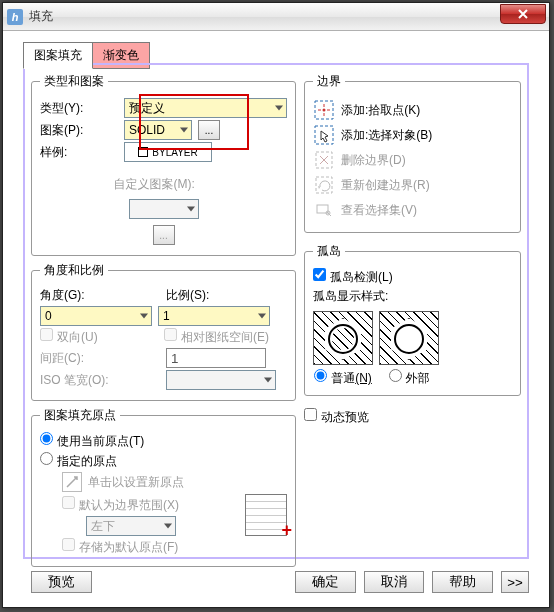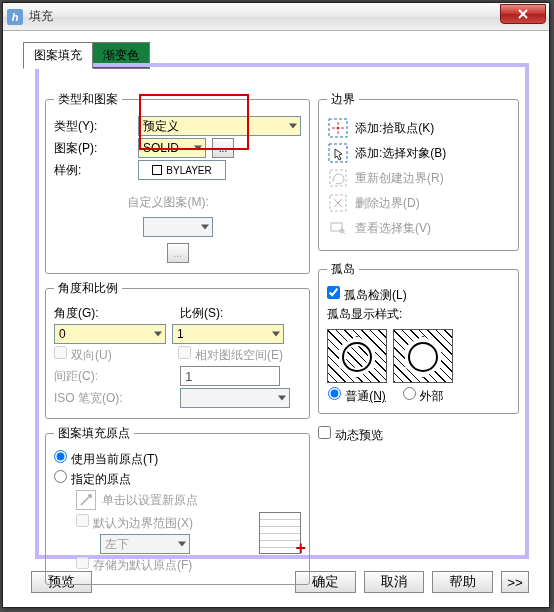--- a/index.html
+++ b/index.html
@@ -51,33 +51,32 @@
     position:absolute; left:8px; right:8px; top:34px; bottom:8px;
     background:#fff;
   }
   .tabs {
     position:absolute; left:12px; top:5px;
     display:flex;
   }
   .tab {
     padding:4px 10px;
     border:1px solid #7a7a7a;
-    background:#15803d;
+    background:#fca5a5;
     margin-right:-1px;
     cursor:pointer;
     position:relative;
   }
   .tab.active { background:#fff; border-bottom:1px solid #fff; z-index:3;}
   .page {
     position:absolute;
     left:12px; right:12px; top:26px; bottom:40px;
-    border:4px solid #c4b5fd;
-    padding:24px 6px;
+    border:2px solid #c4b5fd;
+    padding:8px 6px;
     z-index:2;
-    margin-left:12px;
   }
   .columns { display:flex; gap:8px; height:100%; }
   .col-left { width: 265px; display:flex; flex-direction:column; gap:6px; }
   .col-right { flex:1; display:flex; flex-direction:column; gap:10px; }
 
   fieldset {
     border:1px solid #999;
     border-radius:3px;
     padding:6px 8px 8px 8px;
     margin:0;
@@ -291,34 +290,34 @@
                     <rect x="1" y="1" width="18" height="18" fill="none" stroke="#2b6cb0" stroke-dasharray="3 2"></rect>
                     <path d="M7 6l7 5-3 1 2 4-2 1-2-4-2 2z" fill="#fff" stroke="#333"></path>
                   </svg>
                 </span>
               <span>添加:选择对象(B)</span>
             </div>
             <div class="option-btn disabled">
               <span class="ico">
                   <svg width="20" height="20" viewBox="0 0 20 20">
                     <rect x="2" y="2" width="16" height="16" fill="none" stroke="#bbb" stroke-dasharray="3 2"></rect>
+                    <path d="M6 6l8 8M14 6l-8 8" stroke="#caa"></path>
+                  </svg>
+                </span>
+              <span>删除边界(D)</span>
+            </div>
+            <div class="option-btn disabled">
+              <span class="ico">
+                  <svg width="20" height="20" viewBox="0 0 20 20">
+                    <rect x="2" y="2" width="16" height="16" fill="none" stroke="#bbb" stroke-dasharray="3 2"></rect>
                     <path d="M6 12a5 5 0 1 1 2 3" fill="none" stroke="#bbb"></path>
                     <path d="M6 12l-2-1 1 3z" fill="#bbb"></path>
                   </svg>
                 </span>
               <span>重新创建边界(R)</span>
-            </div>
-            <div class="option-btn disabled">
-              <span class="ico">
-                  <svg width="20" height="20" viewBox="0 0 20 20">
-                    <rect x="2" y="2" width="16" height="16" fill="none" stroke="#bbb" stroke-dasharray="3 2"></rect>
-                    <path d="M6 6l8 8M14 6l-8 8" stroke="#caa"></path>
-                  </svg>
-                </span>
-              <span>删除边界(D)</span>
             </div>
             <div class="option-btn disabled">
               <span class="ico">
                   <svg width="20" height="20" viewBox="0 0 20 20">
                     <rect x="3" y="5" width="11" height="8" fill="none" stroke="#bbb"></rect>
                     <path d="M13 12l4 4" stroke="#bbb"></path>
                     <circle cx="14" cy="13" r="2" fill="none" stroke="#bbb"></circle>
                   </svg>
                 </span>
               <span>查看选择集(V)</span>

